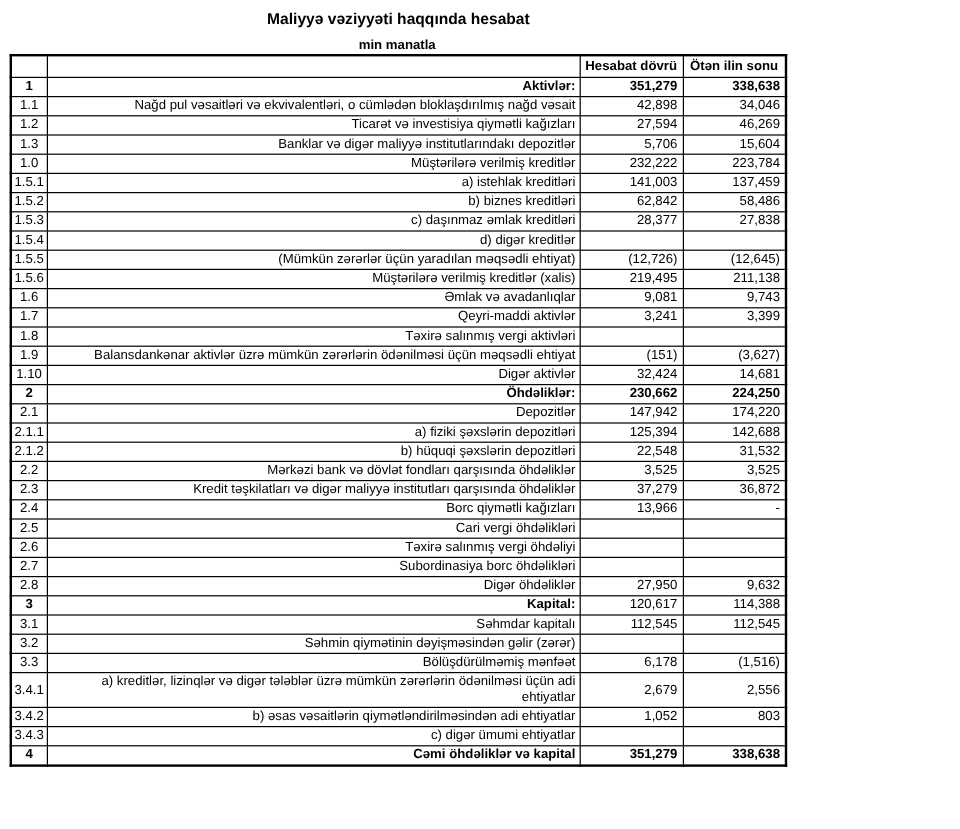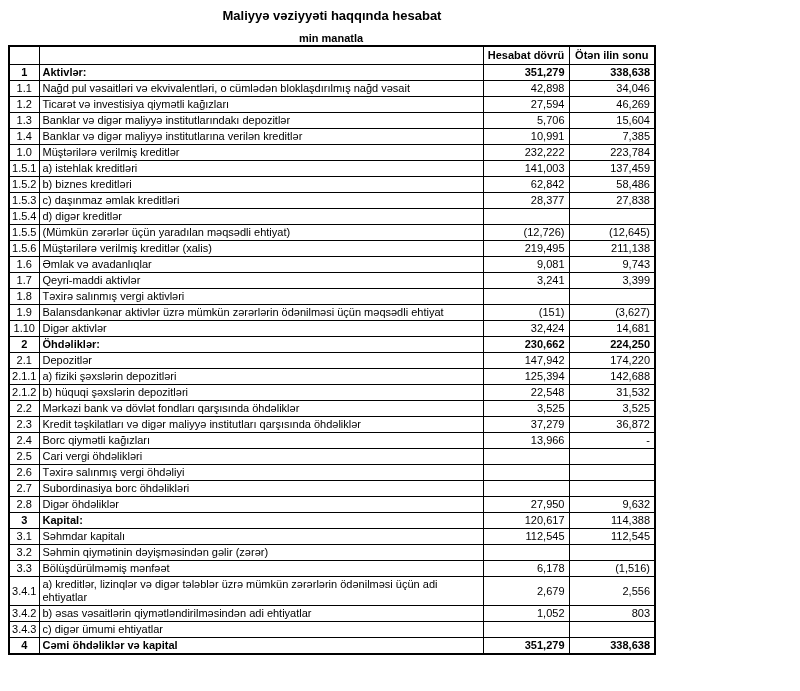--- a/index.html
+++ b/index.html
@@ -36,21 +36,21 @@
     line-height: 13px;
   }
   .fin-table th {
     font-weight: bold;
     text-align: center;
     padding: 2px 2px;
   }
   th.col-num { width: 30px; }
   th.col-val { width: 86px; }
   td.cell-num { text-align: center; padding: 1px 1px; white-space: nowrap; }
-  td.cell-label { text-align: left; }
+  td.cell-label { text-align: right; }
   td.cell-val { text-align: right; padding-right: 4px; white-space: nowrap; }
   tr.bold-label td.cell-num,
   tr.bold-label td.cell-label { font-weight: bold; }
   tr.bold-values td.cell-val { font-weight: bold; }
   tbody tr { height: 16px; }
 </style>
 </head>
 <body>
 
 <div class="page">
@@ -84,26 +84,20 @@
           <td class="cell-val">27,594</td>
           <td class="cell-val">46,269</td>
         </tr>
         <tr>
           <td class="cell-num">1.3</td>
           <td class="cell-label">Banklar və digər maliyyə institutlarındakı depozitlər</td>
           <td class="cell-val">5,706</td>
           <td class="cell-val">15,604</td>
         </tr>
         <tr>
-          <td class="cell-num">1.4</td>
-          <td class="cell-label">Banklar və digər maliyyə institutlarına verilən kreditlər</td>
-          <td class="cell-val">10,991</td>
-          <td class="cell-val">7,385</td>
-        </tr>
-        <tr>
           <td class="cell-num">1.0</td>
           <td class="cell-label">Müştərilərə verilmiş kreditlər</td>
           <td class="cell-val">232,222</td>
           <td class="cell-val">223,784</td>
         </tr>
         <tr>
           <td class="cell-num">1.5.1</td>
           <td class="cell-label">a) istehlak kreditləri</td>
           <td class="cell-val">141,003</td>
           <td class="cell-val">137,459</td>

